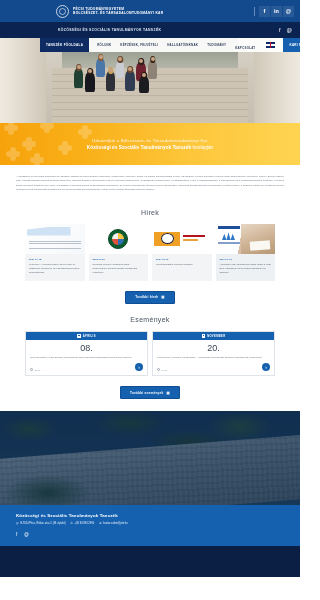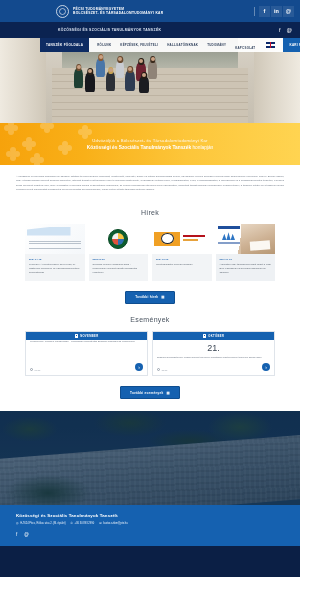--- a/index.html
+++ b/index.html
@@ -546,51 +546,52 @@
   <button class="btn-primary">
     <span>További hírek</span>
     <span class="gl">▦</span>
   </button>
 </div>
 
 <h2 class="sect-title" style="margin-top:12px;">Események</h2>
 <div class="events-row">
 
 
+  <div class="ev-card">
+    <div class="ev-head">
+      <span class="cal"></span>
+      <span>ÁPRILIS</span>
+    </div>
+    <div class="ev-day">08.</div>
+    <div class="ev-title">Könyvbemutató | Kabó Zsuzsa: Traumamértű halál csoportos tanácsadás szerkezetnek vidéken</div>
+    <div class="ev-foot">
+      <div class="ev-time">
+        <span class="clk"></span>
+        <span>17:00</span>
+      </div>
+      <div class="ev-arrow">›</div>
+    </div>
+  </div>
 
   <div class="ev-card">
     <div class="ev-head">
       <span class="cal"></span>
       <span>NOVEMBER</span>
     </div>
+    <div class="ev-day">20.</div>
     <div class="ev-title">Konferencia | Felfedés-Kapcsolódás – Kapcsolódó Reflektivitás Szakmai Tudományos Konferencia</div>
     <div class="ev-foot">
       <div class="ev-time">
         <span class="clk"></span>
         <span>09:00</span>
       </div>
       <div class="ev-arrow">›</div>
     </div>
   </div>
 
-  <div class="ev-card">
-    <div class="ev-head">
-      <span class="cal"></span>
-      <span>OKTÓBER</span>
-    </div>
-    <div class="ev-day">21.</div>
-    <div class="ev-title">Szakmai beszélgetés Dr. Laszló Norbert szerzővel Tudatában lehetős fejezet címének adványaiból</div>
-    <div class="ev-foot">
-      <div class="ev-time">
-        <span class="clk"></span>
-        <span>16:00</span>
-      </div>
-      <div class="ev-arrow">›</div>
-    </div>
-  </div>
 </div>
 
 <div class="btn-row">
   <button class="btn-primary">
     <span>További események</span>
     <span class="gl">▦</span>
   </button>
 </div>
 
 <div class="photo-strip">

